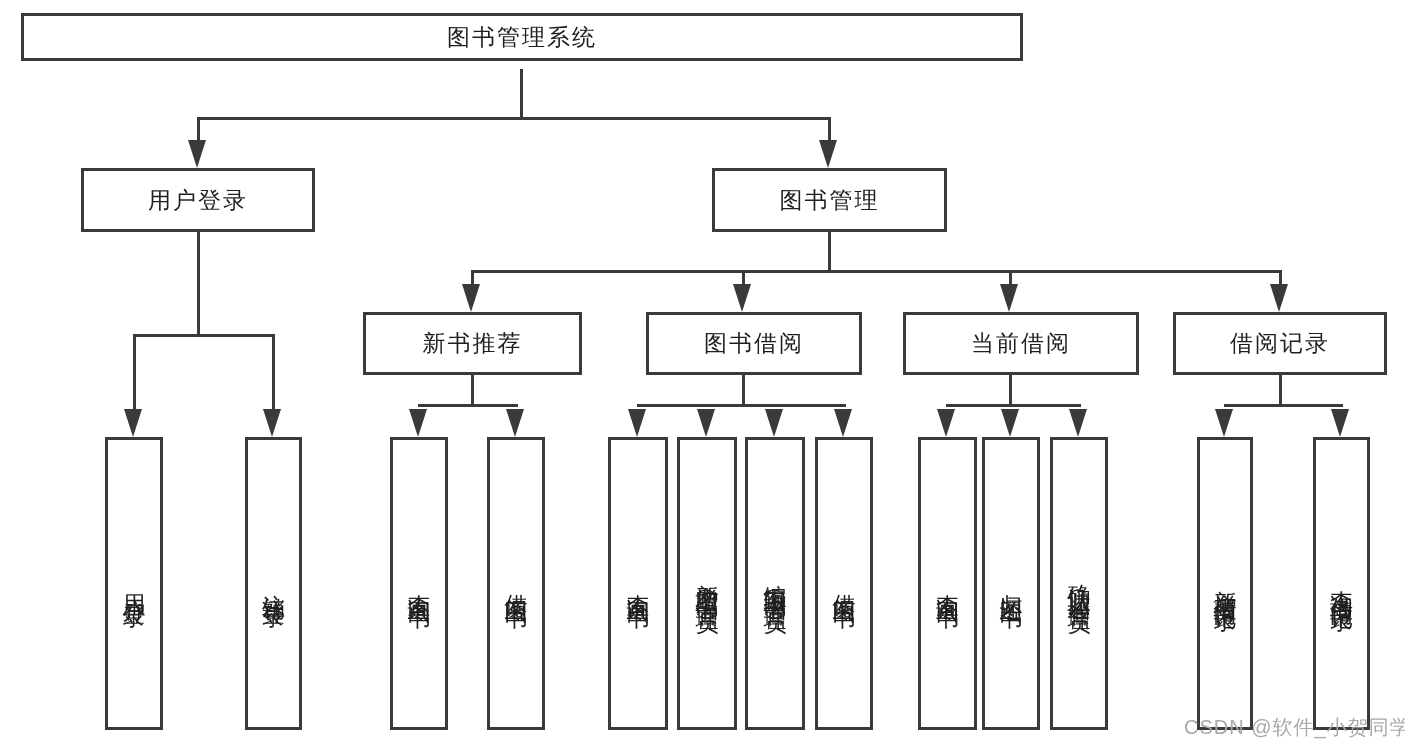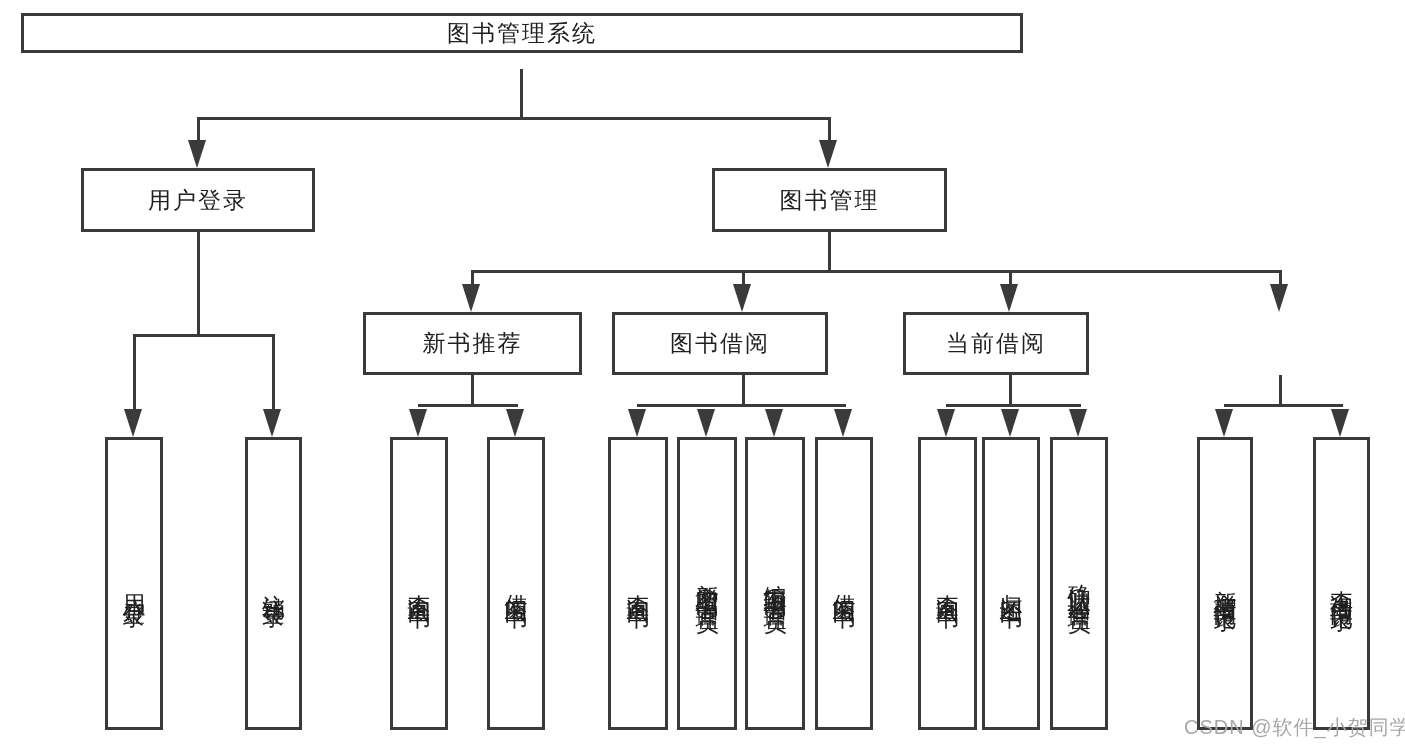--- a/index.html
+++ b/index.html
@@ -29,32 +29,33 @@
   .watermark {
     position:absolute; left:1184px; top:714px; font-size:20px;
     color:#a8a8a8; letter-spacing:1px; white-space:nowrap; z-index:5;
   }
 </style>
 </head>
 <body>
 
 <div class="canvas">
 
-  <div class="node h" style="left:21px;top:13px;width:1002px;height:40px;">图书管理系统</div>
+  <div class="node h" style="left:21px;top:13px;width:1002px;height:48px;">图书管理系统</div>
 
   <div class="node h" style="left:81px;top:168px;width:234px;height:64px;">用户登录</div>
 
   <div class="node h" style="left:363px;top:312px;width:219px;height:63px;">新书推荐</div>
 
   <div class="node h" style="left:712px;top:168px;width:235px;height:64px;">图书管理</div>
 
-  <div class="node h" style="left:612px;top:312px;width:216px;height:63px;">图书借阅</div>
+  <div class="node h" style="left:646px;top:312px;width:216px;height:63px;">图书借阅</div>
 
-  <div class="node h" style="left:903px;top:312px;width:186px;height:63px;">当前借阅</div>
+  <div class="node h" style="left:903px;top:312px;width:236px;height:63px;">当前借阅</div>
 
+  <div class="node h" style="left:1173px;top:312px;width:214px;height:63px;">借阅记录</div>
 
   <div class="node v" style="left:105px;top:437px;width:58px;height:293px;">用户登录</div>
 
   <div class="node v" style="left:245px;top:437px;width:57px;height:293px;">注销登录</div>
 
   <div class="node v" style="left:390px;top:437px;width:58px;height:293px;">查询图书</div>
 
   <div class="node v" style="left:487px;top:437px;width:58px;height:293px;">借阅图书</div>
 
   <div class="node v" style="left:608px;top:437px;width:60px;height:293px;">查询图书</div>

